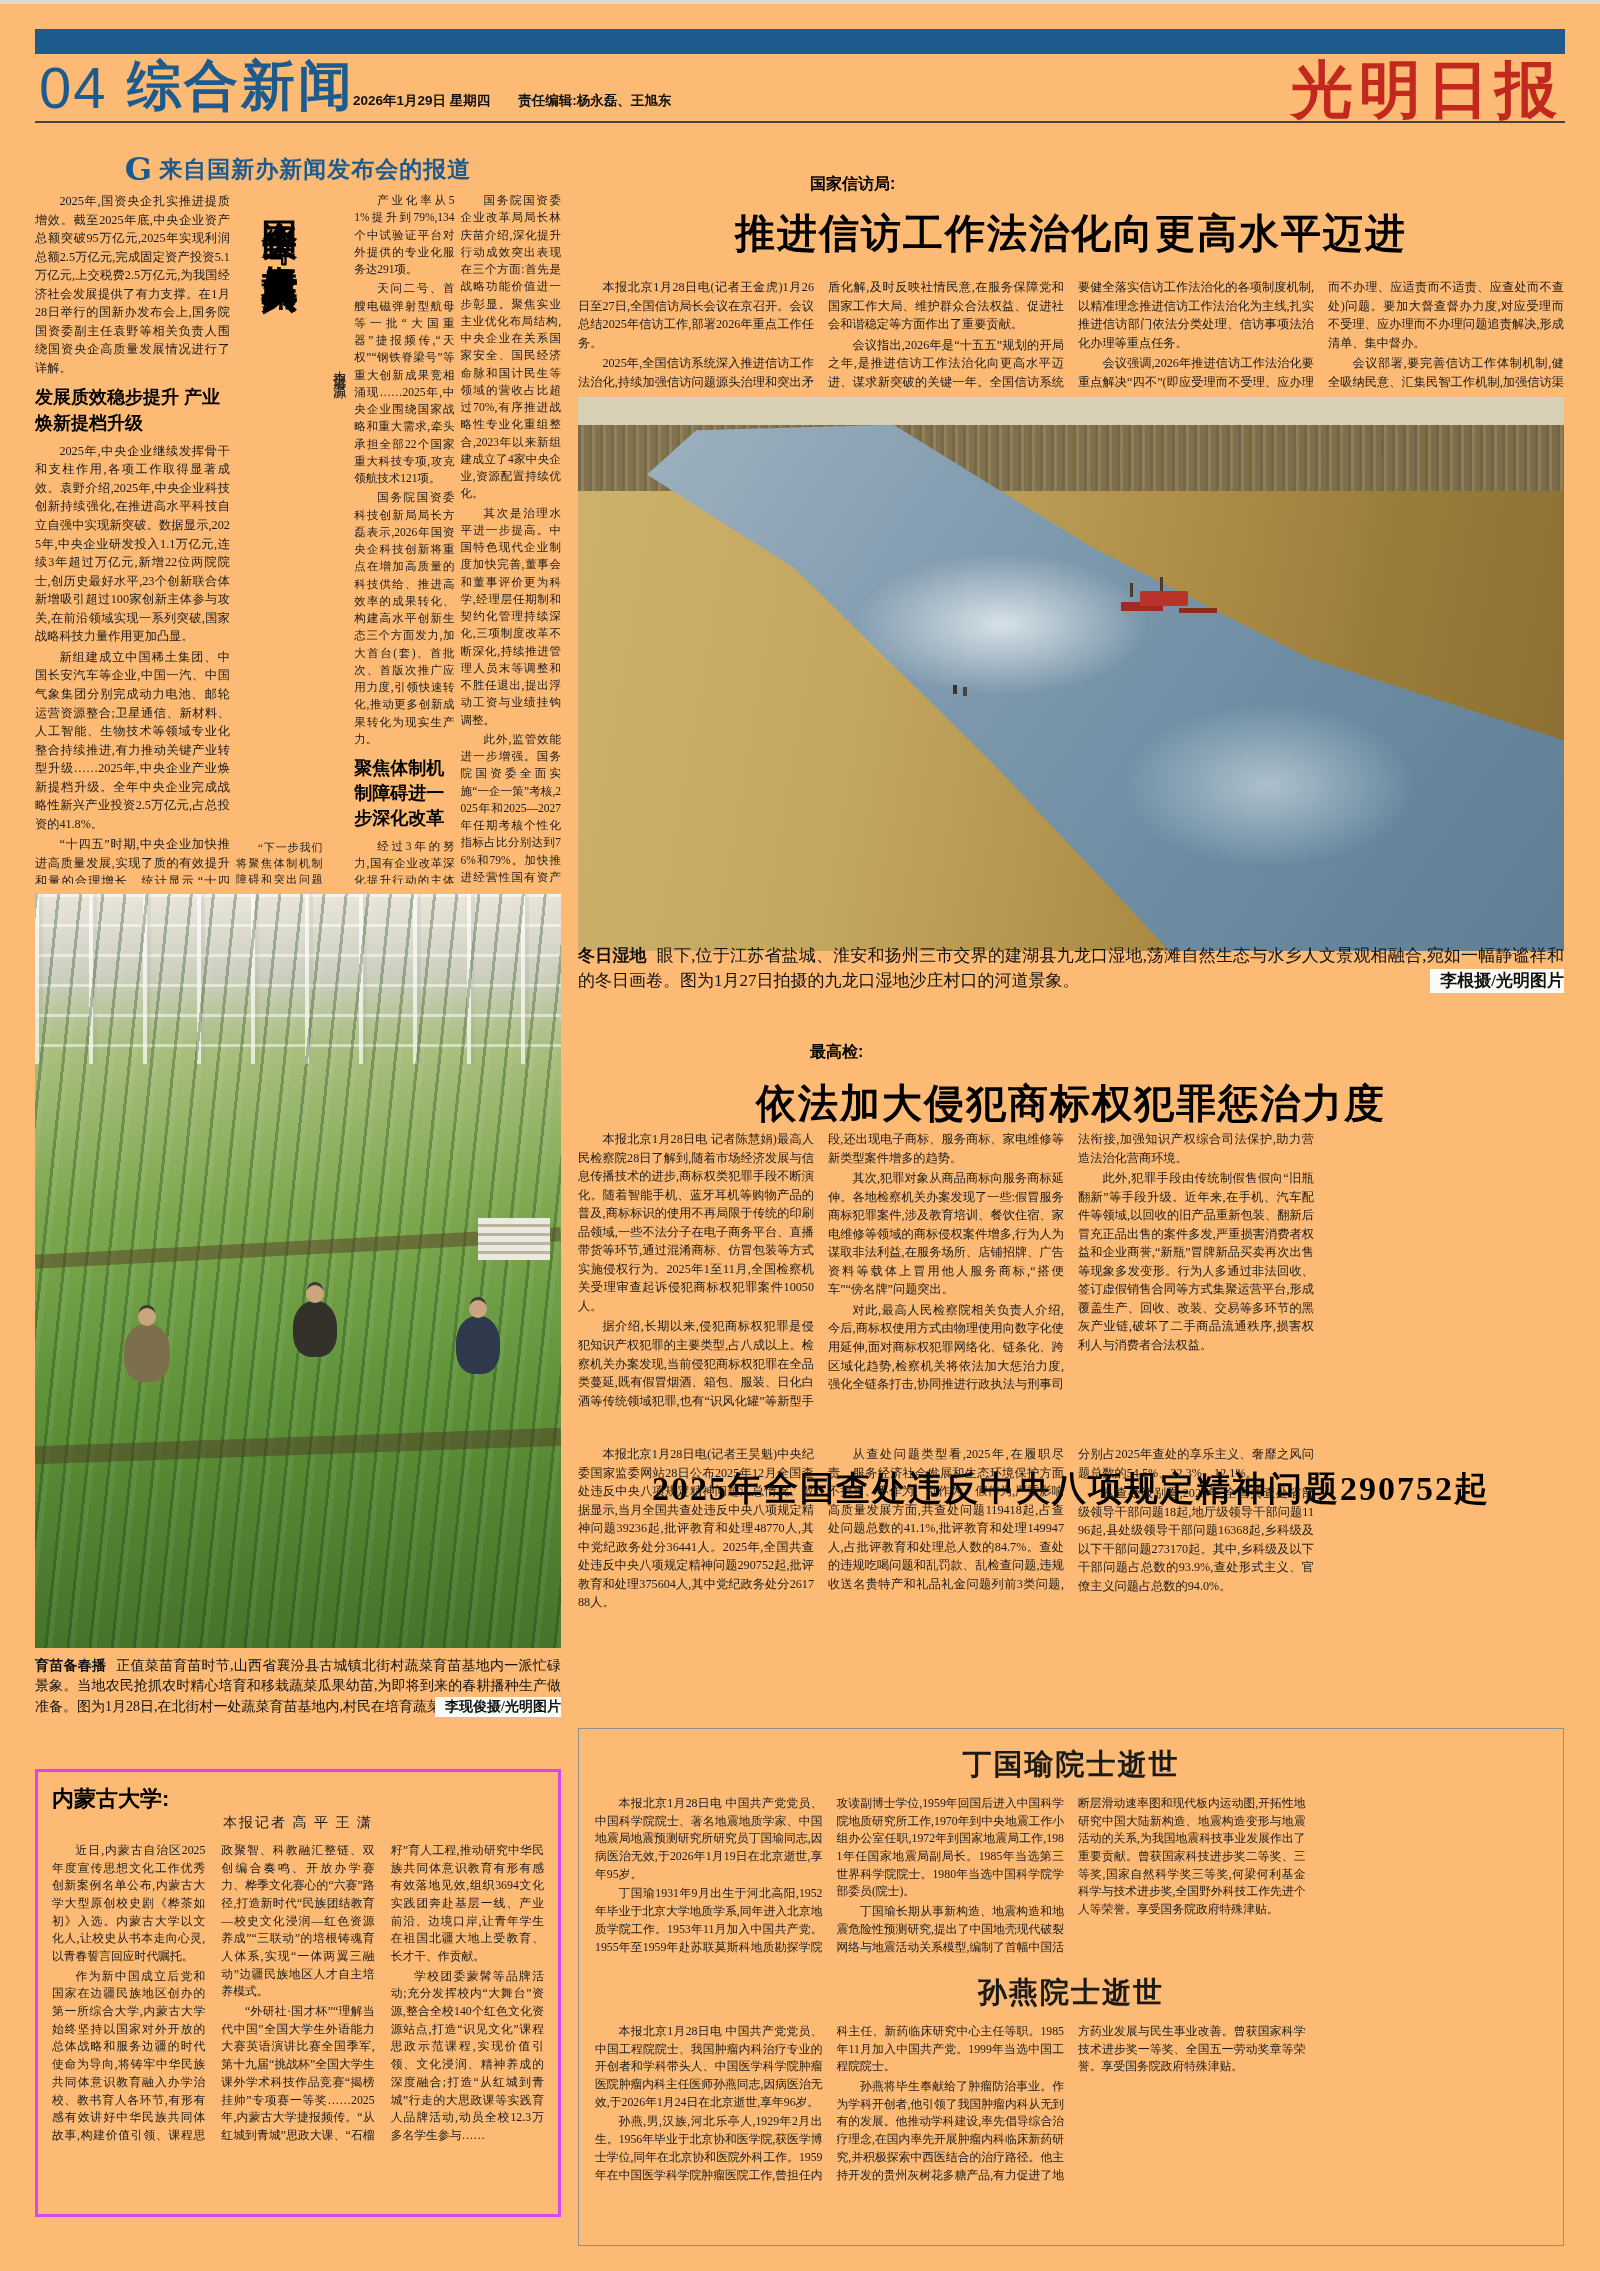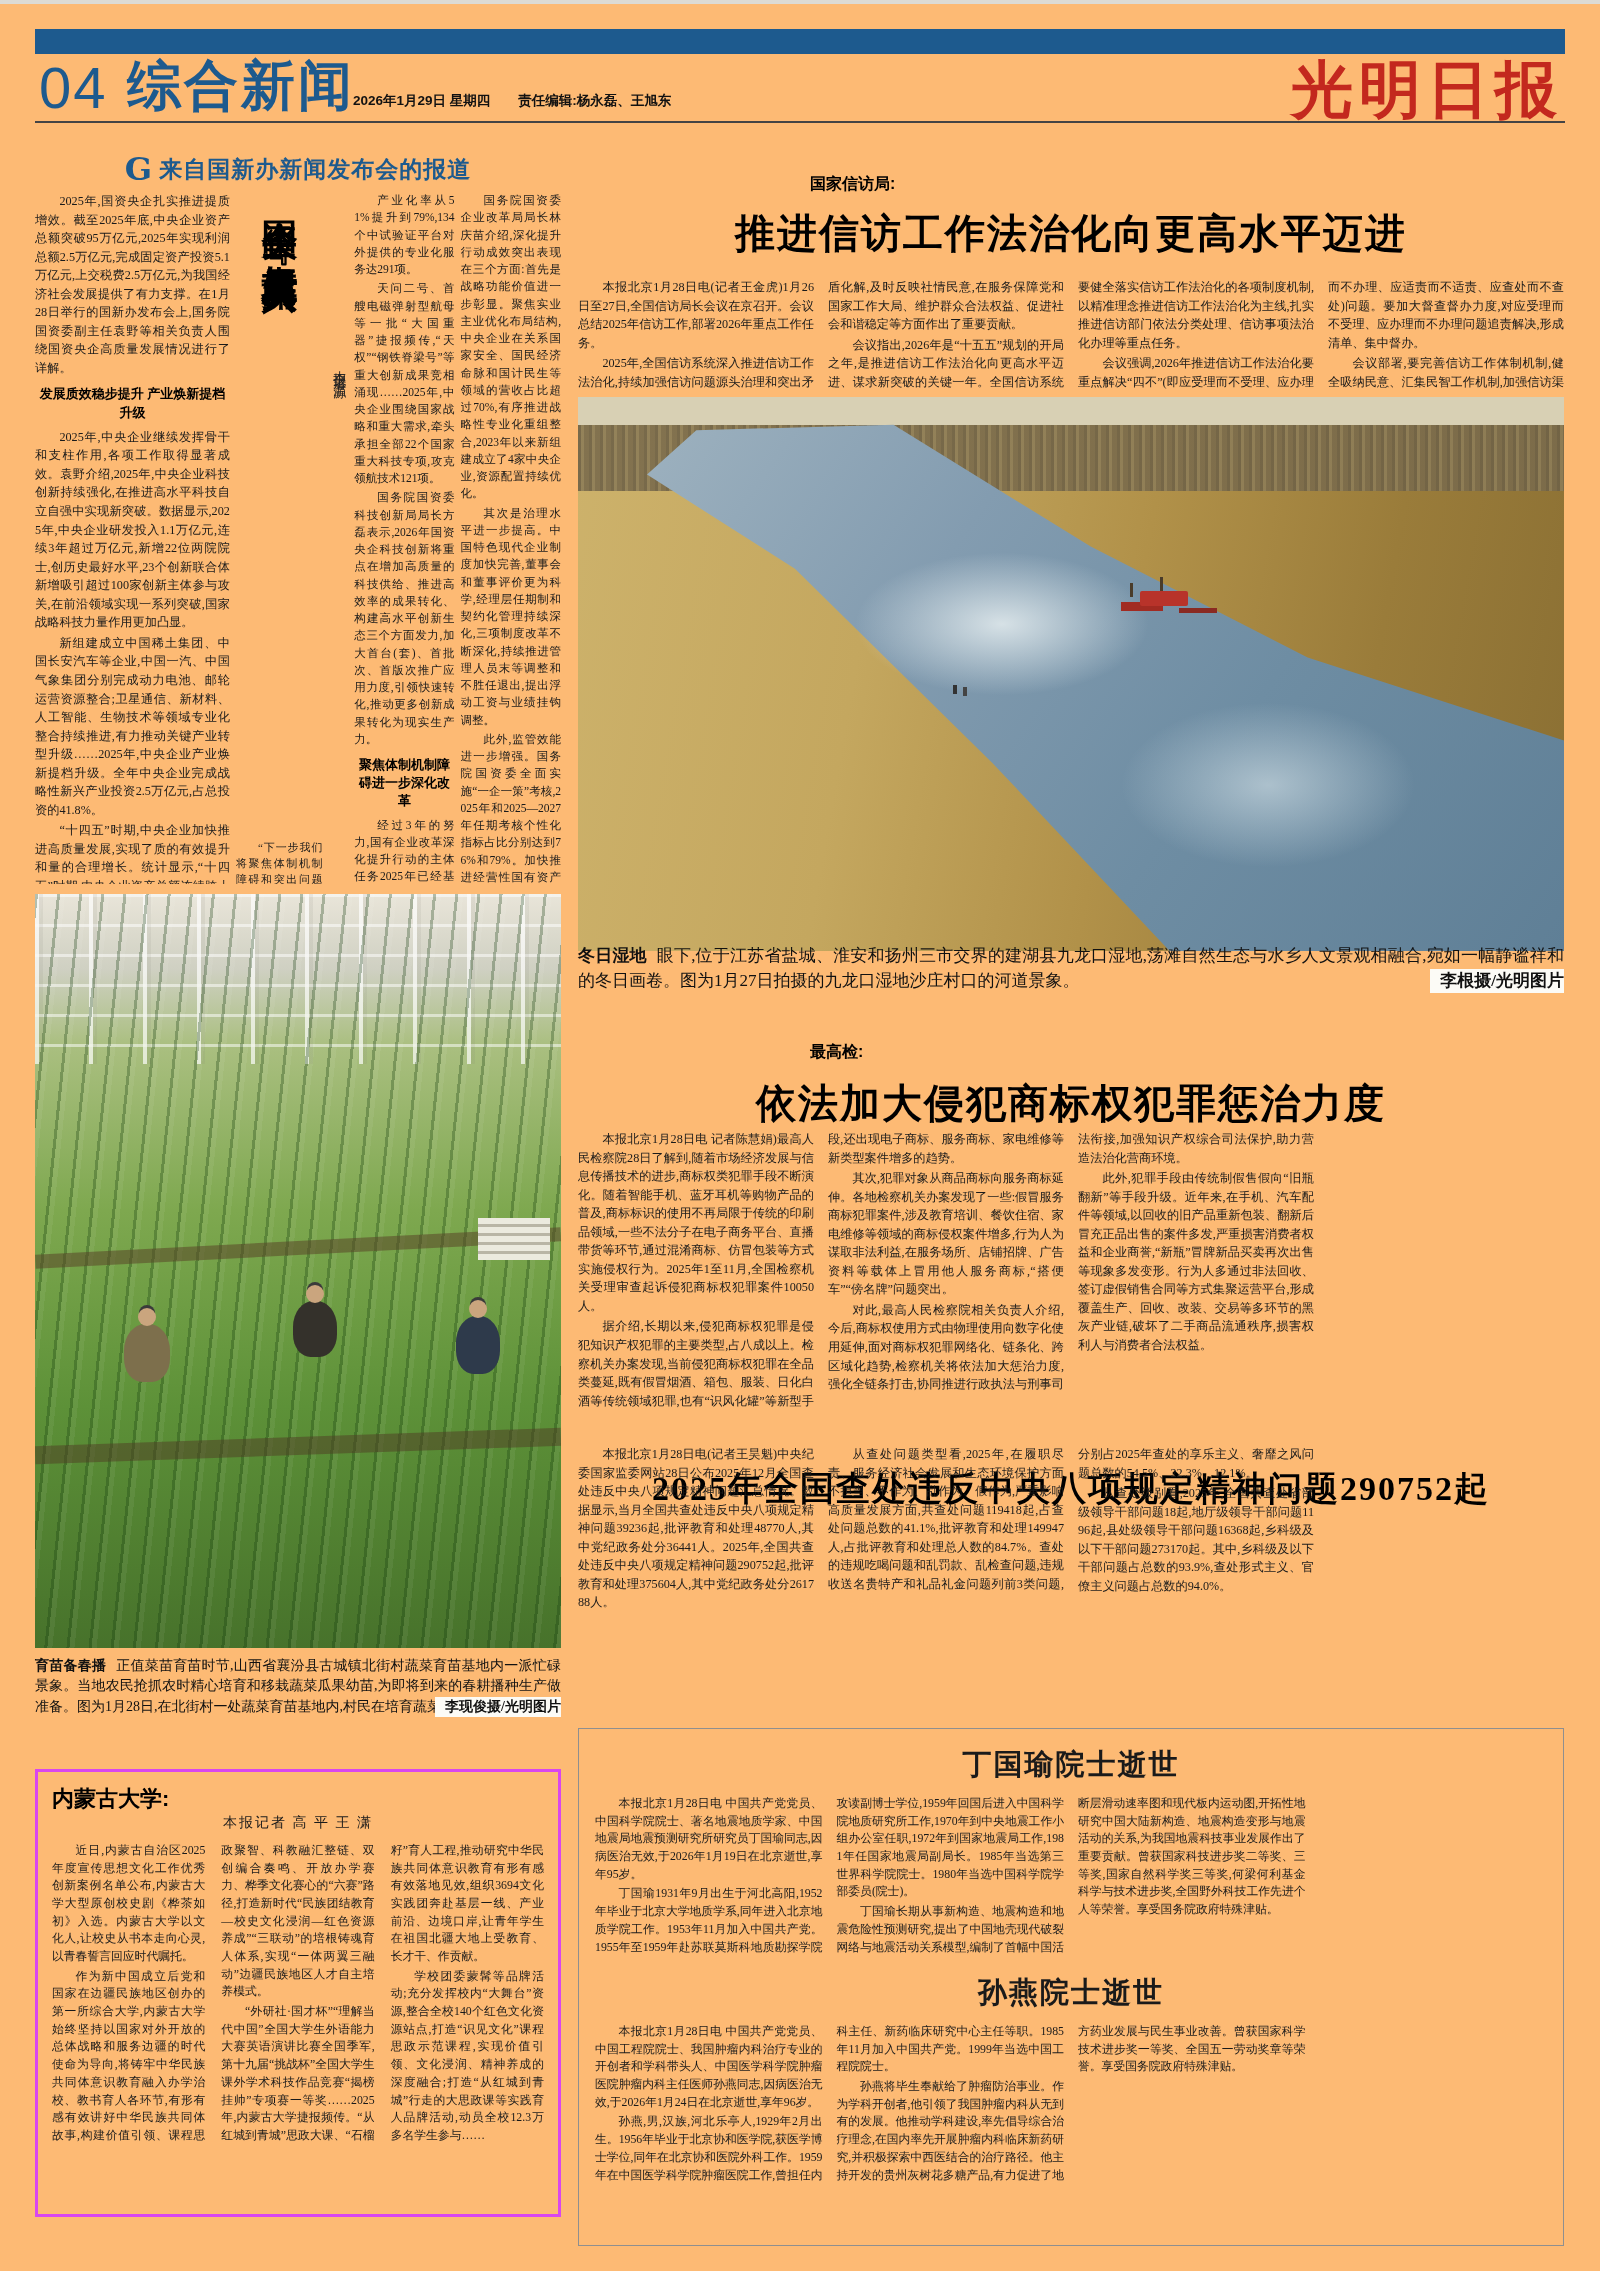--- a/index.html
+++ b/index.html
@@ -36,21 +36,21 @@
   .soe-article{margin-top:6px;height:692px;display:flex;gap:6px;overflow:hidden;}
   .soe-col1{width:198px;font-size:12.2px;line-height:1.52;overflow:hidden;}
   .soe-mid{width:88px;display:flex;flex-direction:column;}
   .soe-vhead{height:648px;writing-mode:vertical-rl;text-orientation:upright;margin:0 auto;
              font-size:36px;font-weight:bold;line-height:1.18;letter-spacing:1px;color:#000;}
   .soe-under{flex:1;font-size:11px;line-height:1.45;overflow:hidden;}
   .soe-under .para{margin:0;}
   .soe-vbyline{width:20px;writing-mode:vertical-rl;font-size:13px;color:#222;padding-top:168px;
                letter-spacing:2px;}
   .soe-col2,.soe-col3{width:102px;font-size:11.5px;line-height:1.5;overflow:hidden;}
-  .soe-col2 .subhead,.soe-col1 .subhead{font-size:13px;text-align:center;}
+  .soe-col2 .subhead,.soe-col1 .subhead{font-size:18px;}
 
   
   .photo-seedling{position:relative;margin-top:10px;width:526px;height:754px;overflow:hidden;
       background:linear-gradient(180deg,#e9e5d9 0%,#cfd0c2 10%,#aabf80 20%,#7ea84f 42%,#5d9138 68%,#47722b 100%);}
   .photo-seedling .gh-frame{position:absolute;left:0;top:0;width:100%;height:170px;opacity:.85;
       background:repeating-linear-gradient(90deg,rgba(255,255,255,.8) 0 4px,rgba(120,120,110,.12) 4px 8px,transparent 8px 54px),
                  repeating-linear-gradient(180deg,rgba(255,255,255,.6) 0 3px,transparent 3px 30px);}
   .photo-seedling .rows{position:absolute;inset:0;
       background:repeating-linear-gradient(96deg,rgba(20,60,15,.30) 0 3px,rgba(255,255,255,.06) 3px 8px,transparent 8px 22px);}
   .photo-seedling .bed-gap{position:absolute;left:0;top:46%;width:100%;height:14px;background:rgba(90,70,40,.55);transform:rotate(-3deg);}

